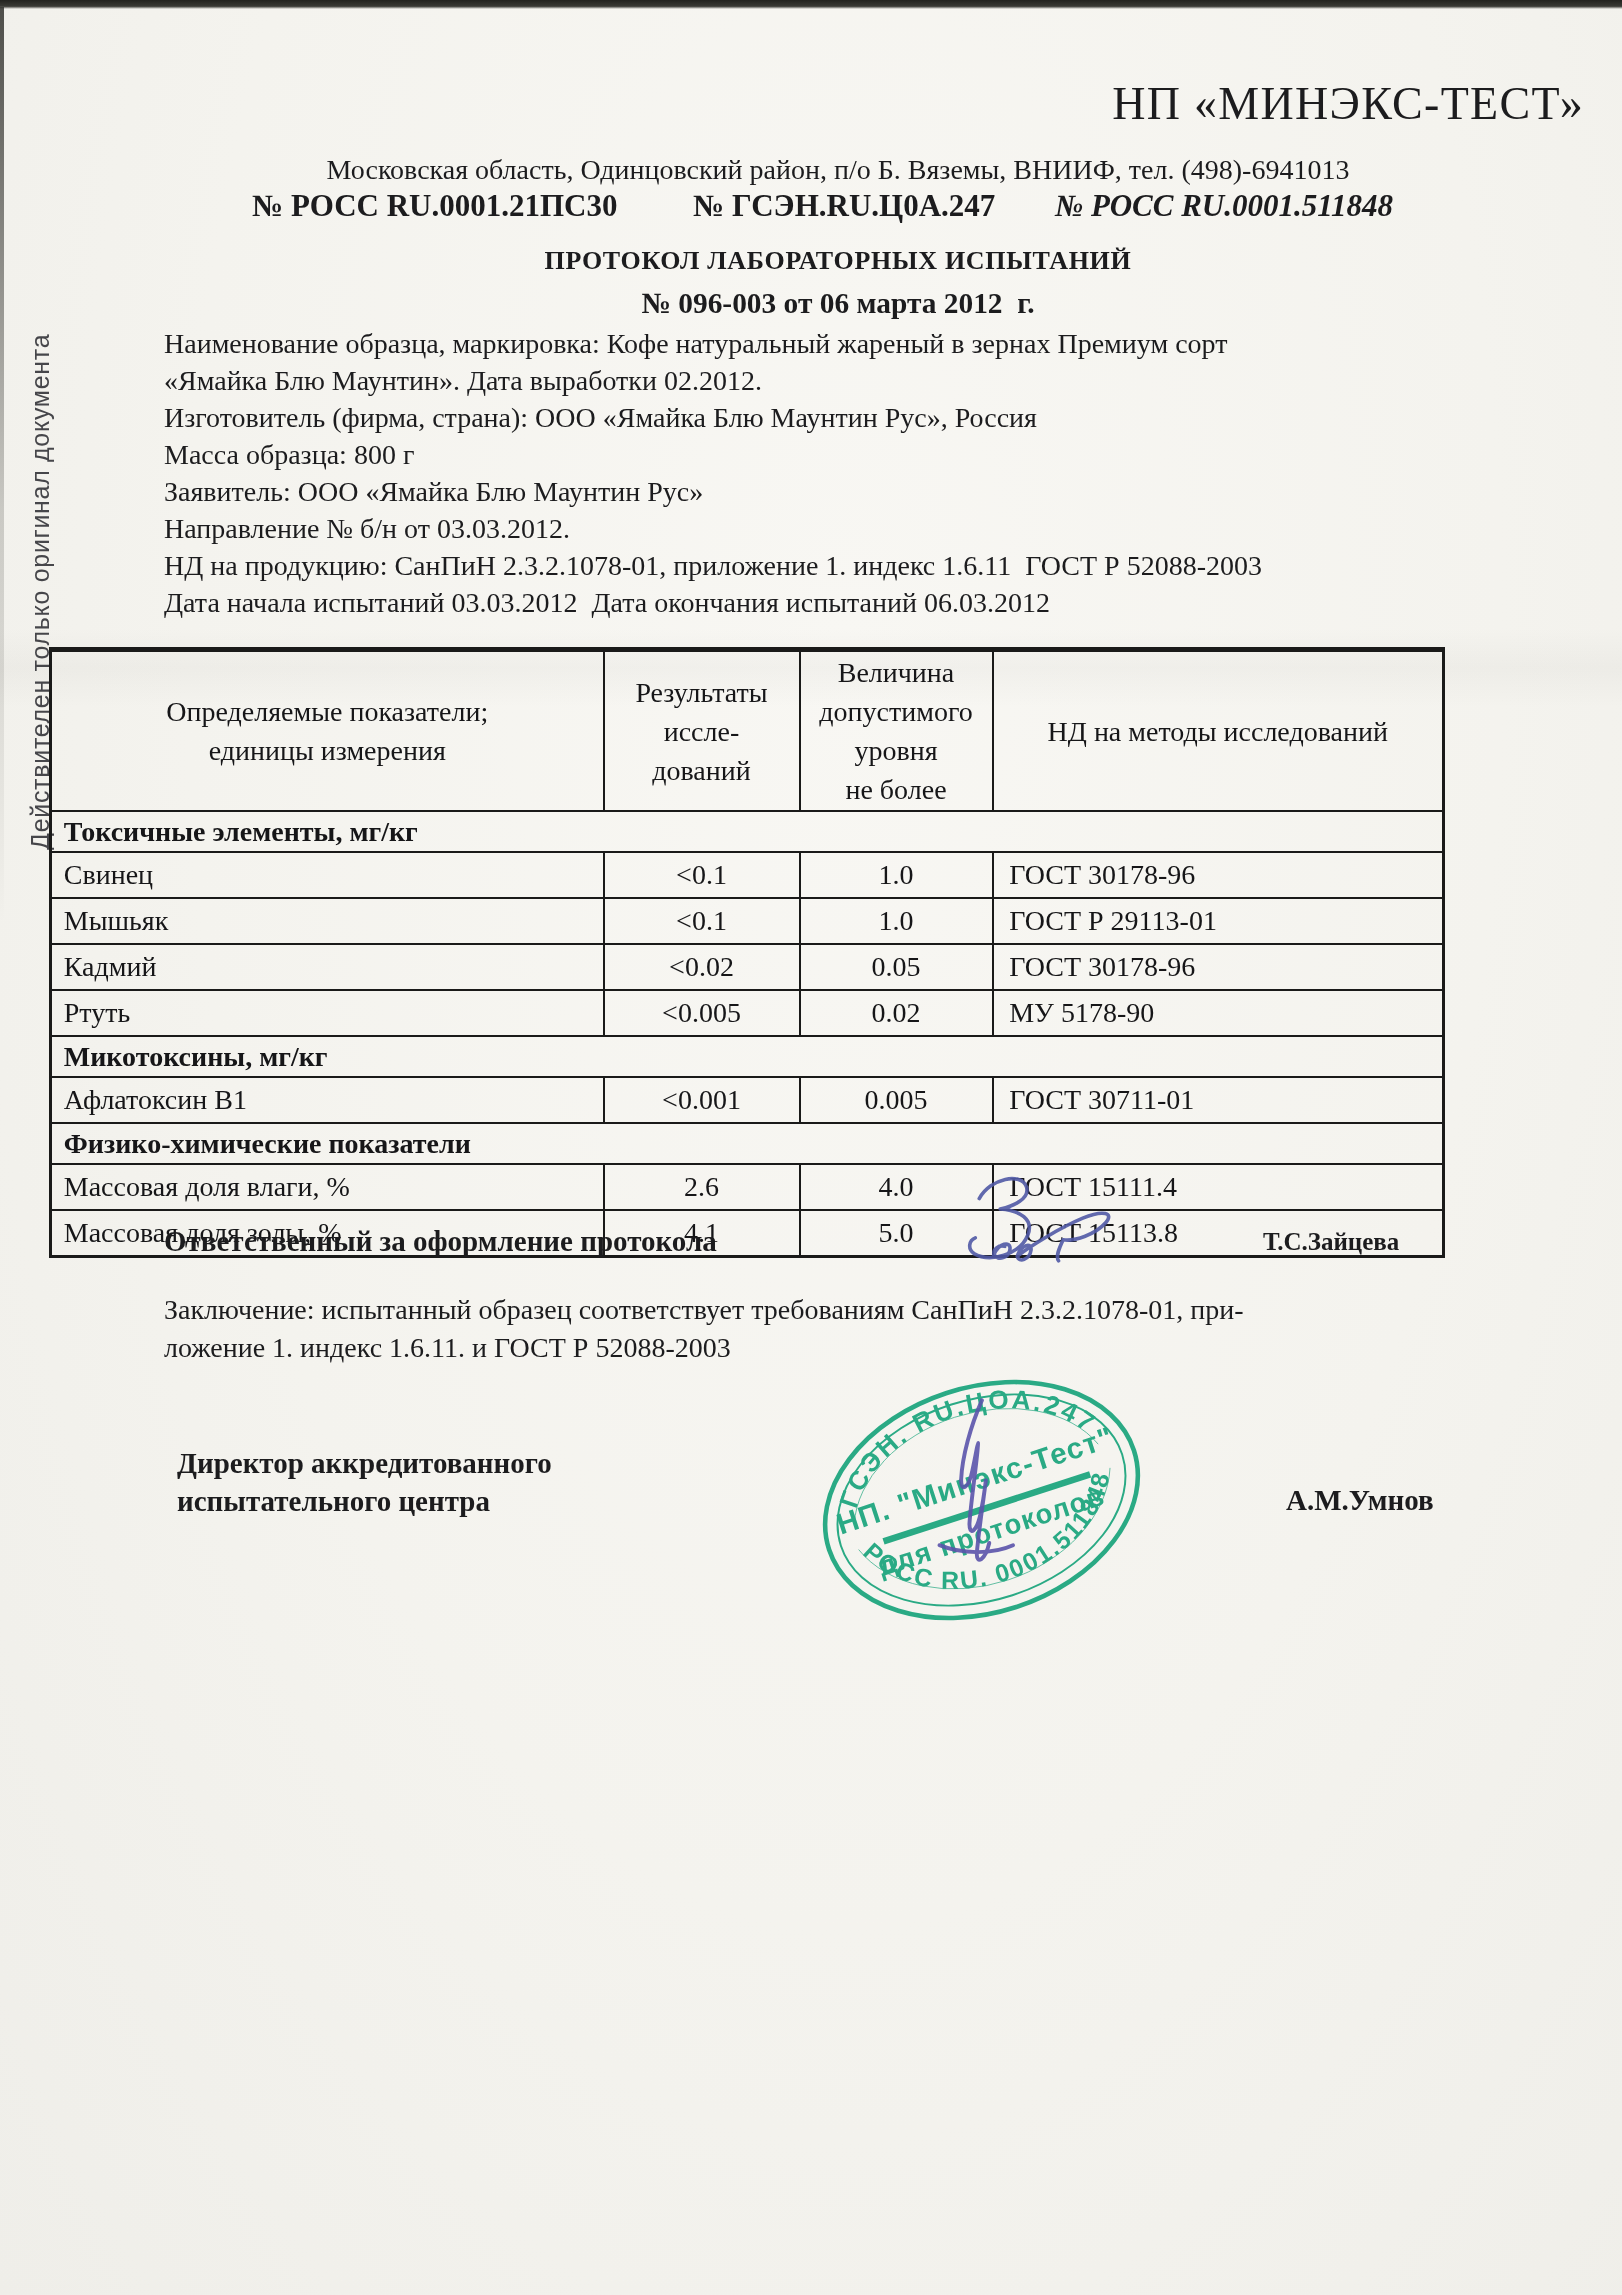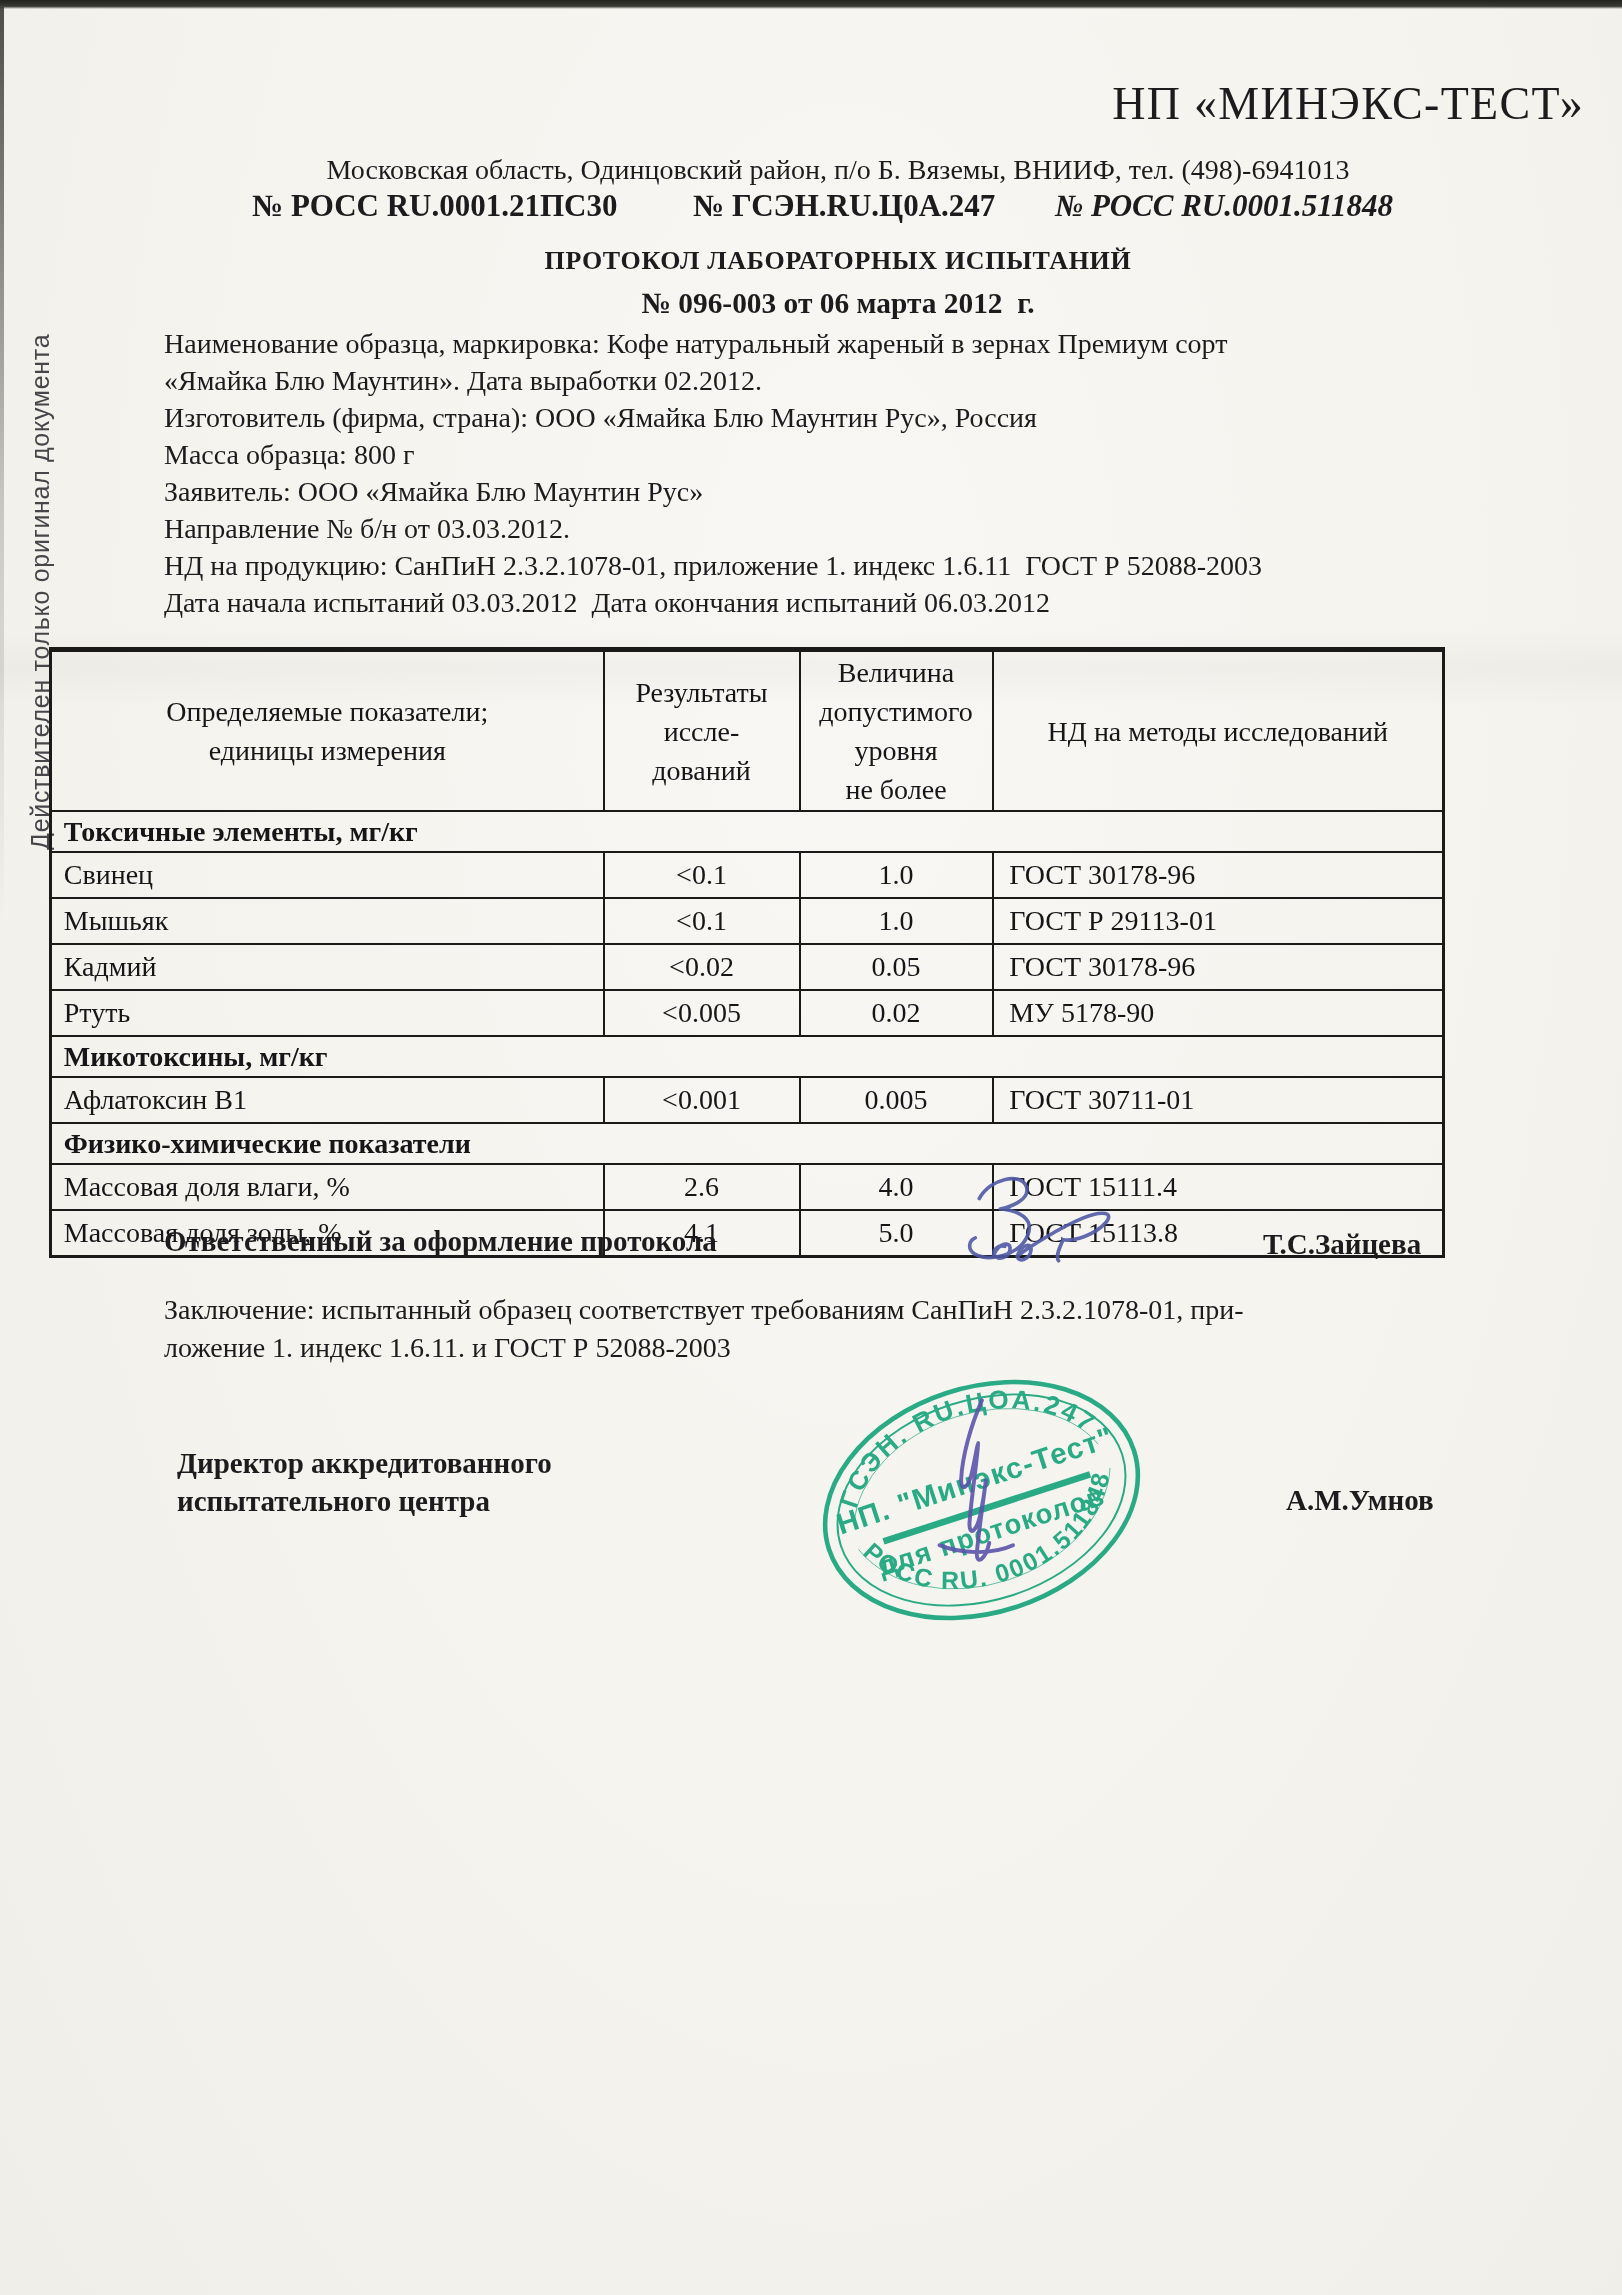--- a/index.html
+++ b/index.html
@@ -50,21 +50,21 @@
   table.results col.c4{width:451px;}
   table.results{border:3.3px solid #1a1a19;border-top-width:5.2px;}
   table.results th, table.results td{border:2px solid #1a1a19;}
   th.hdr{height:131px;font-weight:normal;text-align:center;vertical-align:middle;white-space:pre-line;line-height:39px;border-bottom-width:3.3px;}
   td.section{height:37px;font-weight:bold;padding-left:11.8px;border-top-width:2.6px;border-bottom-width:2.6px;}
   td.nm{height:42px;padding-left:11.8px;}
   td.val{text-align:center;}
   td.mth{padding-left:15.7px;}
   
   .resp-label{position:absolute;left:164px;top:1225px;font-size:29px;font-weight:bold;}
-  .resp-name{position:absolute;left:1263px;top:1228px;font-size:29px;font-weight:bold;}
+  .resp-name{position:absolute;left:1263px;top:1228px;font-size:25px;font-weight:bold;}
   .conclusion-1{position:absolute;left:164px;top:1294px;font-size:28px;white-space:pre-wrap;}
   .conclusion-2{position:absolute;left:164px;top:1332px;font-size:28px;white-space:pre-wrap;}
   .dir-label{position:absolute;left:164px;top:1444px;font-size:29px;font-weight:bold;line-height:38px;margin-left:13px;}
   .dir-name{position:absolute;left:1286px;top:1484px;font-size:29px;font-weight:bold;}
   
   .sidenote{
     position:absolute;left:26px;top:281px;width:59px;height:622px;
     writing-mode:vertical-rl;transform:rotate(180deg);
     font-family:"Liberation Sans", sans-serif;
     font-size:25px;color:#46464a;letter-spacing:0.7px;

